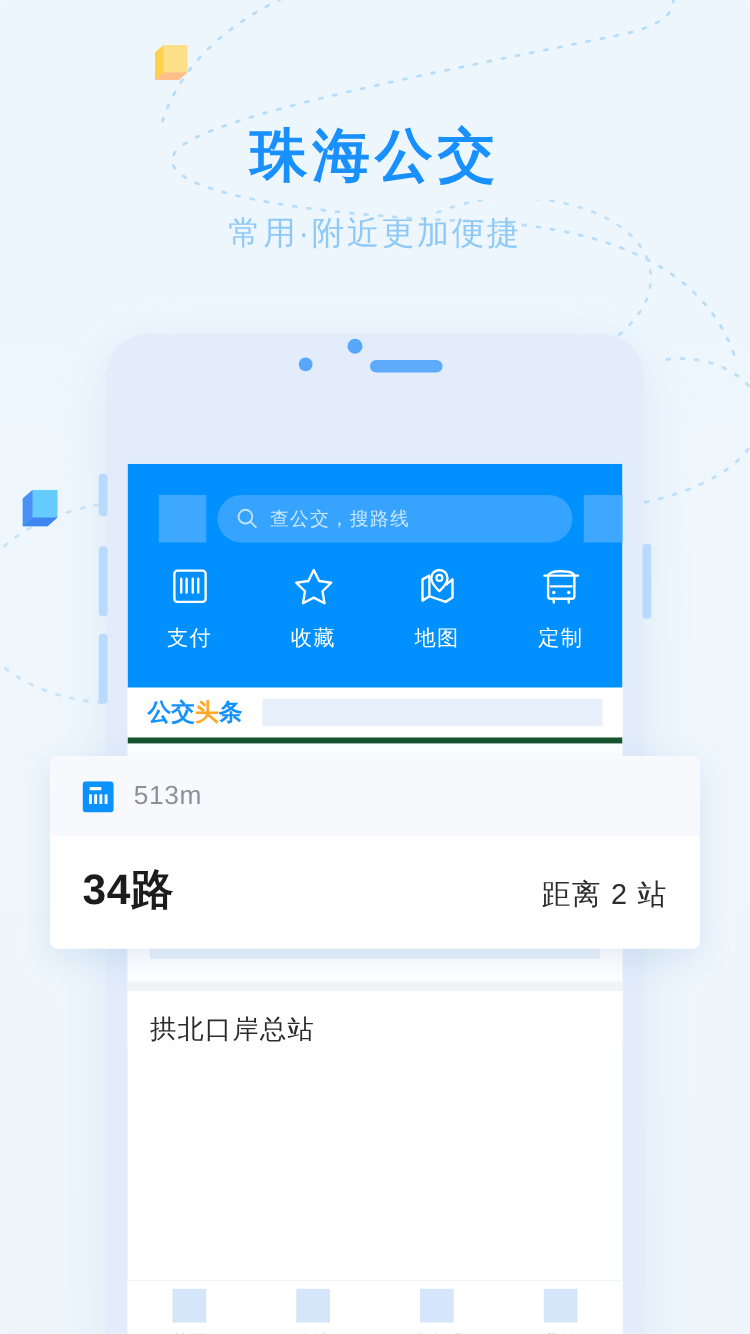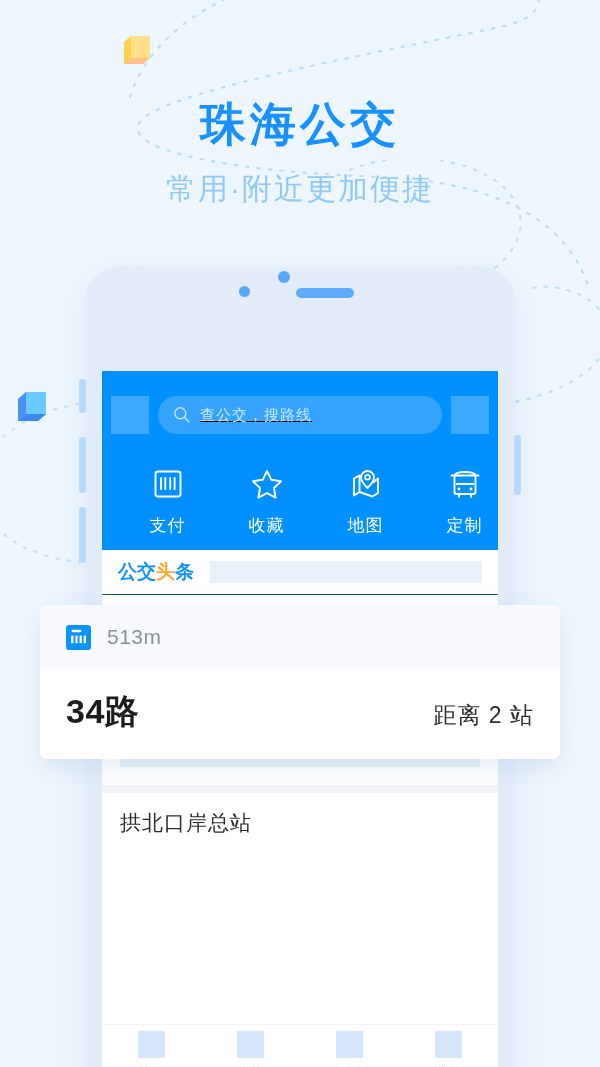--- a/index.html
+++ b/index.html
@@ -51,21 +51,21 @@
   .app-title {
     font-size: 46px;
     font-weight: bold;
     color: #1890FF;
     letter-spacing: 4px;
     line-height: 1.16;
     margin: 0;
   }
   .app-subtitle {
     margin: 18px 0 0 0;
-    font-size: 30px;
+    font-size: 26px;
     color: #8FC9F8;
     letter-spacing: 2px;
     font-weight: normal;
   }
 
   
   .phone {
     position: absolute;
     left: 85px;
     top: 267px;
@@ -127,27 +127,26 @@
   }
 
   .app-header {
     position: relative;
     width: 100%;
     height: 179px;
     background: #0090FF;
   }
   .search-row {
     position: absolute;
-    left: 0;
+    left: 16px;
     top: 24px;
     width: 100%;
     height: 40px;
     display: flex;
     align-items: center;
-    text-decoration: underline;
   }
   .hdr-square {
     width: 38px;
     height: 38px;
     background: #3EA7FF;
     flex: 0 0 auto;
     margin: 0 9px;
   }
   .search-pill {
     flex: 1 1 auto;
@@ -169,24 +168,23 @@
   .search-placeholder {
     font-size: 15px;
     color: #CCE7FF;
     letter-spacing: 1px;
     white-space: nowrap;
   }
 
   .quick-actions {
     position: absolute;
     left: 0;
-    top: 95px;
+    top: 80px;
     width: 100%;
     display: flex;
-    margin-left: 16px;
   }
   .qa-item {
     flex: 1 1 0;
     display: flex;
     flex-direction: column;
     align-items: center;
   }
   .qa-icon {
     width: 36px;
     height: 36px;
@@ -200,21 +198,21 @@
   }
 
   
   .news-strip {
     height: 45px;
     background: #FFFFFF;
     display: flex;
     align-items: center;
     padding: 0 16px;
     box-sizing: border-box;
-    border-bottom: 1px solid #14532d;
+    border-bottom: 5px solid #14532d;
   }
   .news-logo {
     font-size: 19px;
     font-weight: bold;
     color: #1492FF;
     letter-spacing: 0px;
     white-space: nowrap;
     position: relative;
   }
   .news-logo .accent { color: #FFA726; }

